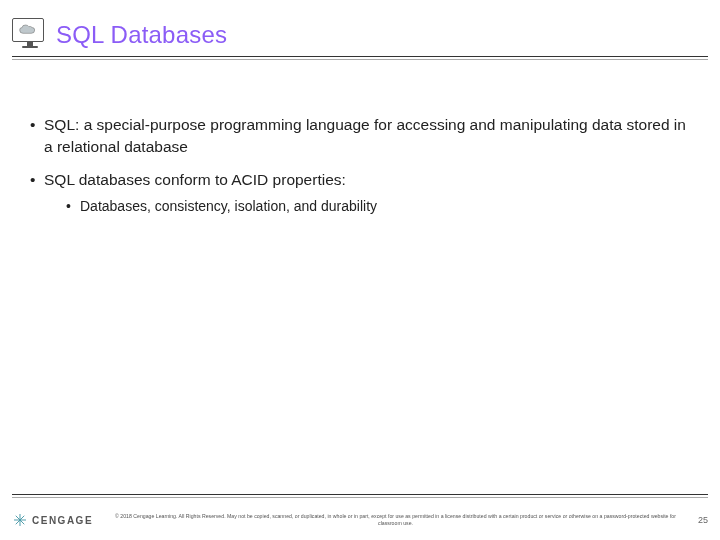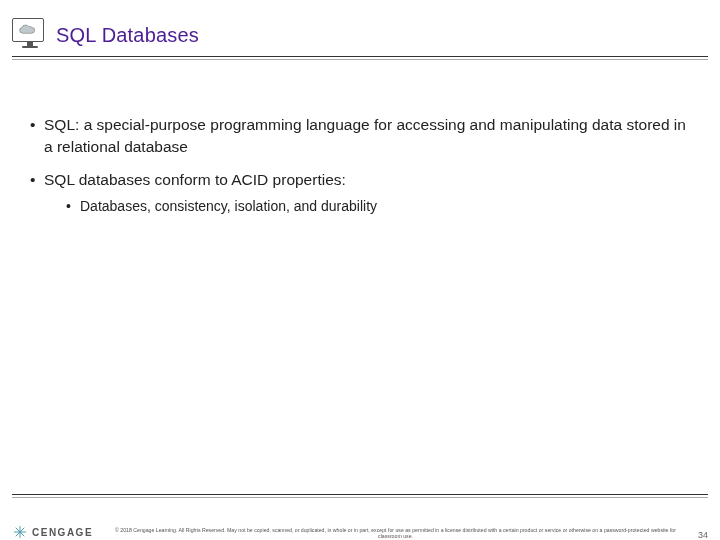--- a/index.html
+++ b/index.html
@@ -42,22 +42,22 @@
     margin: 0 auto;
   }
   .monitor-base {
     width: 16px;
     height: 2px;
     background: #555;
     margin: 0 auto;
     border-radius: 1px;
   }
   .slide-title {
-    font-size: 20px;
-    color: #4c1d95;
+    font-size: 24px;
+    color: #8b5cf6;
     font-weight: 400;
     letter-spacing: 0.2px;
   }
   .title-underline {
     position: absolute;
     left: 12px;
     right: 12px;
     top: 56px;
     height: 6px;
   }
@@ -110,21 +110,21 @@
     bottom: 42px;
     height: 4px;
   }
   .footer {
     position: absolute;
     left: 0;
     right: 0;
     bottom: 0;
     height: 40px;
     display: flex;
-    align-items: flex-end;
+    align-items: center;
     padding: 0 12px;
   }
   .logo {
     display: flex;
     align-items: center;
     gap: 4px;
   }
   .logo-burst {
     width: 16px; height: 16px;
   }
@@ -197,14 +197,14 @@
         <line x1="10" y1="10" x2="15" y2="15"></line>
         <line x1="10" y1="10" x2="10" y2="17"></line>
         <line x1="10" y1="10" x2="5" y2="15"></line>
         <line x1="10" y1="10" x2="3" y2="10"></line>
         <line x1="10" y1="10" x2="5" y2="5"></line>
       </g>
     </svg>
     <span class="logo-text">CENGAGE</span>
   </div>
   <div class="copyright">© 2018 Cengage Learning. All Rights Reserved. May not be copied, scanned, or duplicated, in whole or in part, except for use as permitted in a license distributed with a certain product or service or otherwise on a password-protected website for classroom use.</div>
-  <div class="page-num">34</div>
+  <div class="page-num">25</div>
 </div>
 
 </body></html>

